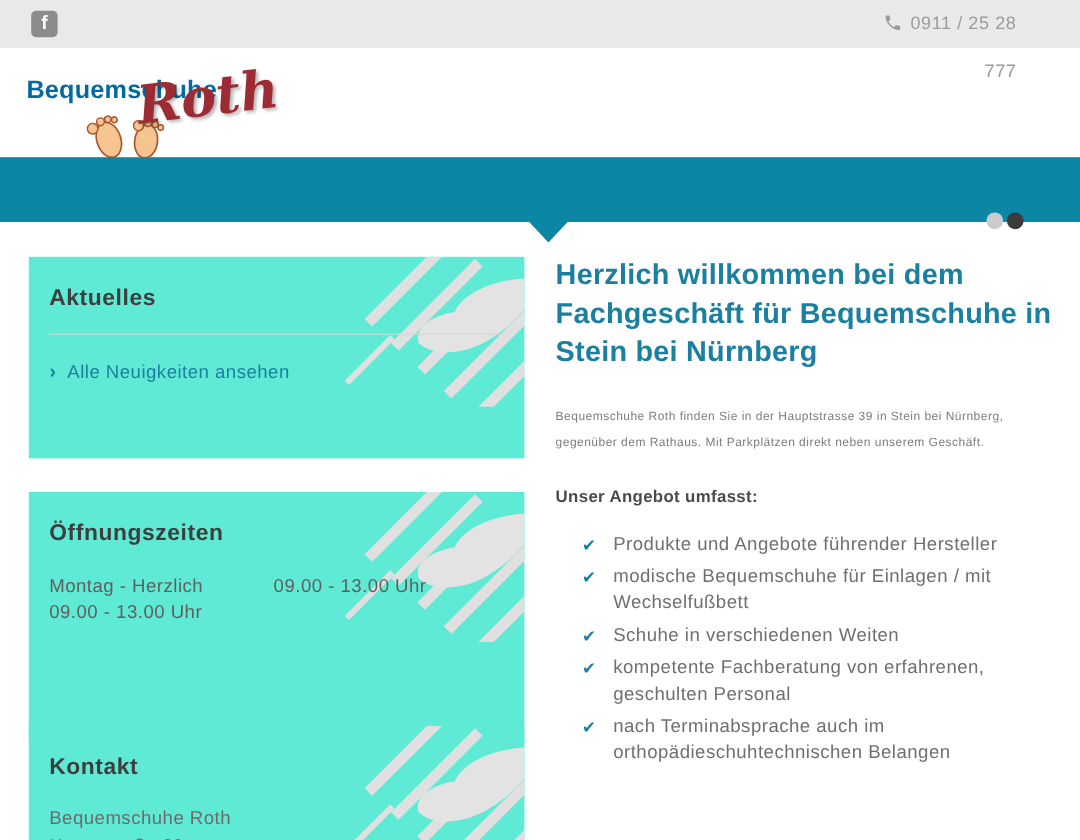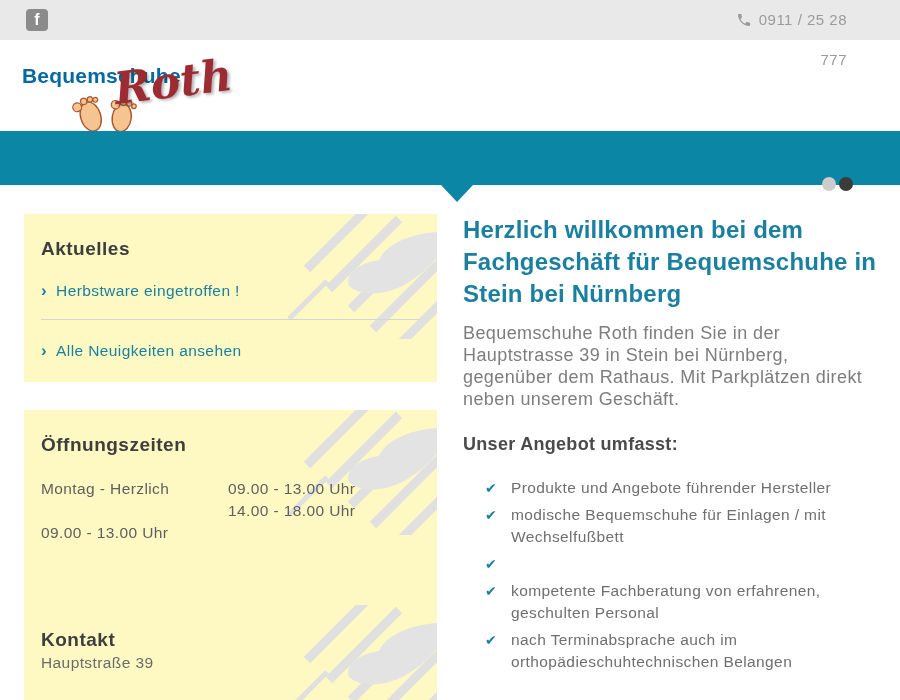--- a/index.html
+++ b/index.html
@@ -36,21 +36,21 @@
   .band { position:absolute; left:0; top:131px; width:900px; height:54px; background:#0b86a4; }
   .dots { position:absolute; right:47px; top:46px; display:flex; gap:3px; }
   .dot { width:14px; height:14px; border-radius:50%; cursor:pointer; }
   .dot-inactive { background:#cccccc; }
   .dot-active { background:#3b3b3b; }
   .pointer { position:absolute; left:441px; top:185px; width:0; height:0;
              border-left:16px solid transparent; border-right:16px solid transparent;
              border-top:17px solid #0b86a4; }
 
   
-  .side-box { position:absolute; left:24px; width:413px; background:#fef9c3;
+  .side-box { position:absolute; left:24px; width:413px; background:#5eead4;
               padding:24px 17px 18px 17px; overflow:hidden; }
   .box-news { top:214px; height:168px; }
   .box-hours { top:410px; height:209px; }
   .box-contact { top:605px; height:140px; }
   .watermark { position:absolute; top:0; right:0; pointer-events:none; }
   .box-title { position:relative; font-size:19px; font-weight:bold; color:#3e3e3e;
                letter-spacing:0.5px; }
   .news-link { position:relative; margin-top:21px; color:#1b7fa2; font-size:15.5px;
                letter-spacing:0.4px; cursor:pointer; }
   .news-link .lchev { font-size:17px; margin-right:9px; font-weight:bold; }
@@ -63,23 +63,23 @@
   .hours-times span { display:block; }
 
   .contact-line { position:relative; margin-top:0; color:#6b6b6b; font-size:15.5px;
                   letter-spacing:0.4px; line-height:23px; }
   .contact-line.first { margin-top:20px; }
 
   
   .main { position:absolute; left:463px; top:214px; width:416px; }
   .main h1 { color:#1b7fa0; font-size:24px; line-height:32px; font-weight:bold;
              letter-spacing:0.2px; }
-  .intro { margin-top:12px; color:#7d7d7d; font-size:18px; line-height:22px;
+  .intro { margin-top:27px; color:#7d7d7d; font-size:10px; line-height:22px;
            letter-spacing:0.4px; }
-  .offer-label { margin-top:24px; color:#4a4a4a; font-size:18px; font-weight:bold;
+  .offer-label { margin-top:24px; color:#4a4a4a; font-size:14px; font-weight:bold;
                  letter-spacing:0.3px; }
   .offer-list { margin-top:22px; list-style:none; padding-left:22px; }
   .offer-list li { display:flex; margin-bottom:5px; color:#6f6f6f; font-size:15.5px;
                    line-height:22px; letter-spacing:0.4px; }
   .offer-list .check { color:#1b7fa2; flex:none; width:18px; margin-right:8px; font-size:14px; }
 </style>
 </head>
 <body>
 
 <div class="page">
@@ -129,23 +129,20 @@
         <line x1="20" y1="55" x2="85" y2="-10"></line>
         <line x1="42" y1="75" x2="112" y2="5"></line>
         <line x1="64" y1="95" x2="134" y2="25"></line>
         <line x1="86" y1="115" x2="156" y2="45"></line>
         <line x1="108" y1="135" x2="178" y2="65"></line>
         <line x1="2" y1="105" x2="40" y2="67" stroke-width="5"></line>
       </g>
       <path d="M150 18 C120 20 98 32 92 46 C68 50 58 62 62 72 C78 86 108 78 122 68 C136 60 146 48 150 44 Z" fill="#e3e3e3"></path>
     </svg>
     <div class="box-title">Aktuelles</div>
-    <div class="news-link">
-      <span class="lchev">›</span><span>Herbstware eingetroffen !</span>
-    </div>
     <div class="divider"></div>
     <div class="news-link">
       <span class="lchev">›</span><span>Alle Neuigkeiten ansehen</span>
     </div>
   </div>
 
   <div class="side-box box-hours">
     <svg class="watermark" width="150" height="125" viewBox="0 0 150 125">
       <g stroke="#e0e0e0" stroke-width="9">
         <line x1="20" y1="55" x2="85" y2="-10"></line>
@@ -156,21 +153,20 @@
         <line x1="2" y1="105" x2="40" y2="67" stroke-width="5"></line>
       </g>
       <path d="M150 18 C120 20 98 32 92 46 C68 50 58 62 62 72 C78 86 108 78 122 68 C136 60 146 48 150 44 Z" fill="#e3e3e3"></path>
     </svg>
     <div class="box-title">Öffnungszeiten</div>
     <div class="hours-table">
       <div class="hours-row">
         <div class="hours-label">Montag - Herzlich</div>
         <div class="hours-times">
           <span>09.00 - 13.00 Uhr</span>
-          <span>14.00 - 18.00 Uhr</span>
         </div>
       </div>
       <div class="hours-row">
         <div class="hours-times">
           <span>09.00 - 13.00 Uhr</span>
         </div>
       </div>
     </div>
   </div>
 
@@ -180,20 +176,21 @@
         <line x1="20" y1="55" x2="85" y2="-10"></line>
         <line x1="42" y1="75" x2="112" y2="5"></line>
         <line x1="64" y1="95" x2="134" y2="25"></line>
         <line x1="86" y1="115" x2="156" y2="45"></line>
         <line x1="108" y1="135" x2="178" y2="65"></line>
         <line x1="2" y1="105" x2="40" y2="67" stroke-width="5"></line>
       </g>
       <path d="M150 18 C120 20 98 32 92 46 C68 50 58 62 62 72 C78 86 108 78 122 68 C136 60 146 48 150 44 Z" fill="#e3e3e3"></path>
     </svg>
     <div class="box-title">Kontakt</div>
+    <div class="contact-line first">Bequemschuhe Roth</div>
     <div class="contact-line">Hauptstraße 39</div>
   </div>
 
   <div class="main">
     <h1>Herzlich willkommen bei dem Fachgeschäft für Bequemschuhe in Stein bei Nürnberg</h1>
     <p class="intro">Bequemschuhe Roth finden Sie in der Hauptstrasse 39 in Stein bei Nürnberg, gegenüber dem Rathaus. Mit Parkplätzen direkt neben unserem Geschäft.</p>
     <p class="offer-label">Unser Angebot umfasst:</p>
     <ul class="offer-list">
 
         <li>
@@ -201,20 +198,21 @@
           <span>Produkte und Angebote führender Hersteller</span>
         </li>
 
         <li>
           <span class="check">✔</span>
           <span>modische Bequemschuhe für Einlagen / mit Wechselfußbett</span>
         </li>
 
         <li>
           <span class="check">✔</span>
+          <span>Schuhe in verschiedenen Weiten</span>
         </li>
 
         <li>
           <span class="check">✔</span>
           <span>kompetente Fachberatung von erfahrenen, geschulten Personal</span>
         </li>
 
         <li>
           <span class="check">✔</span>
           <span>nach Terminabsprache auch im orthopädieschuhtechnischen Belangen</span>

